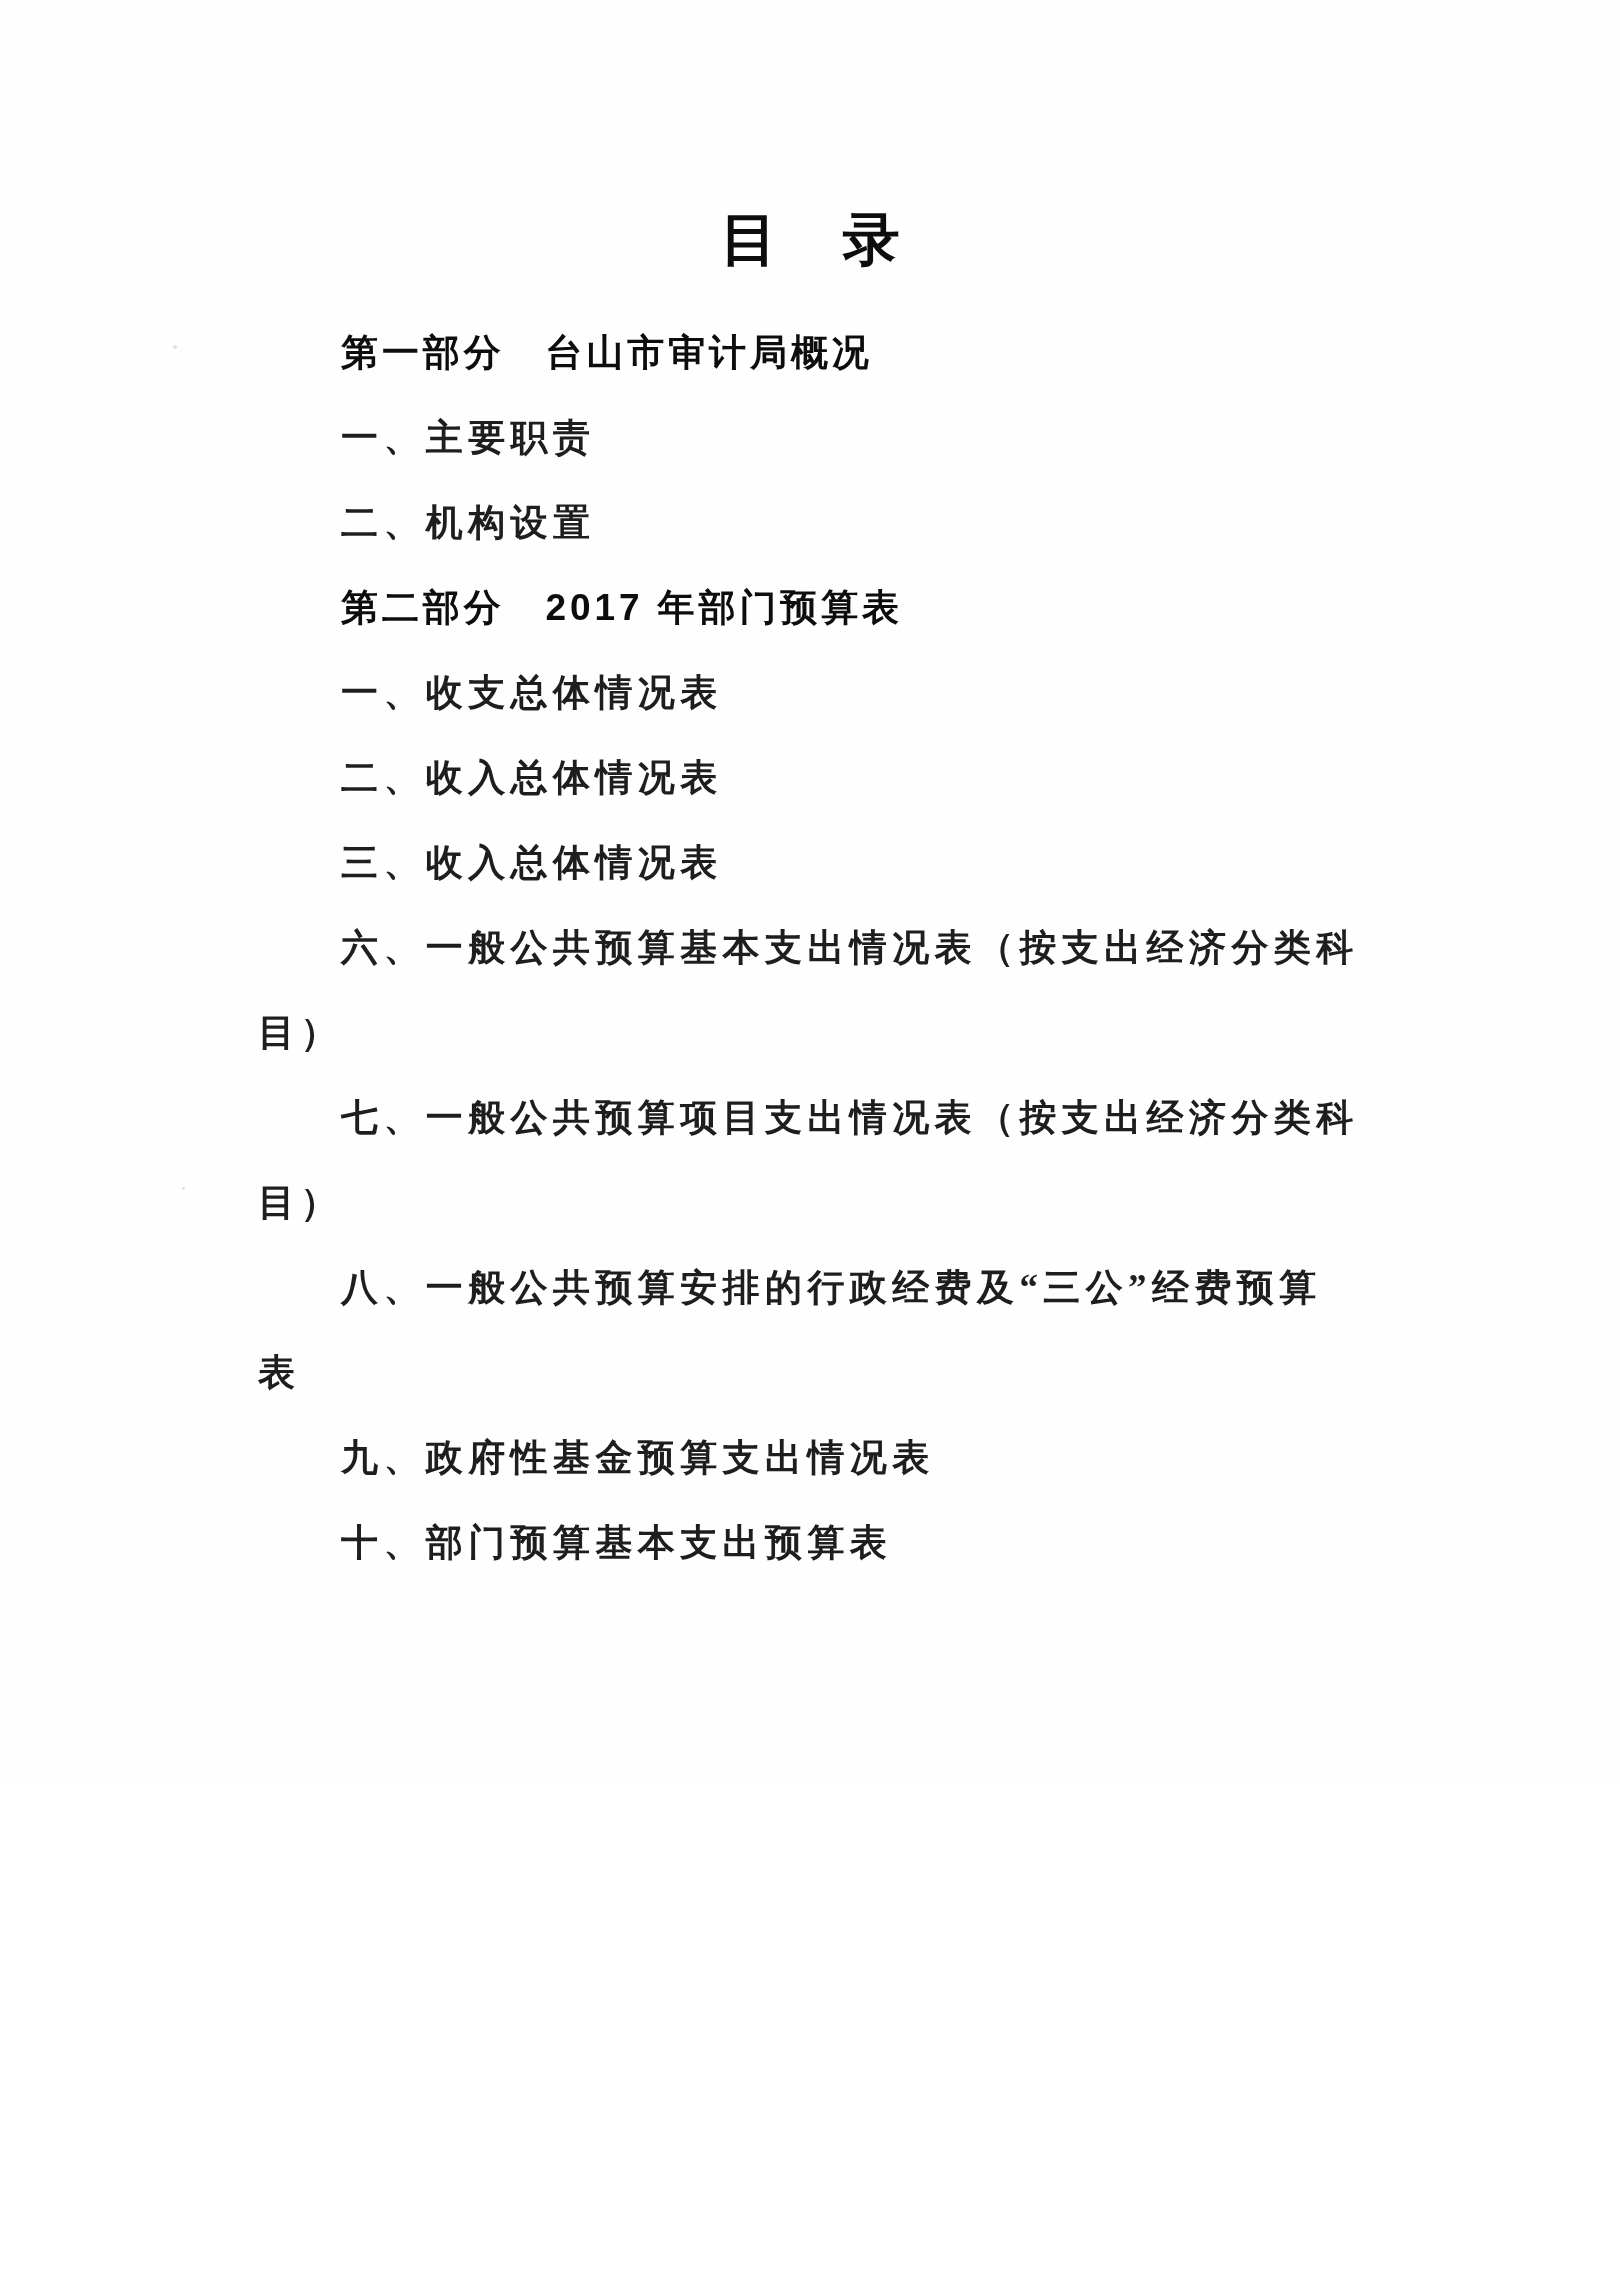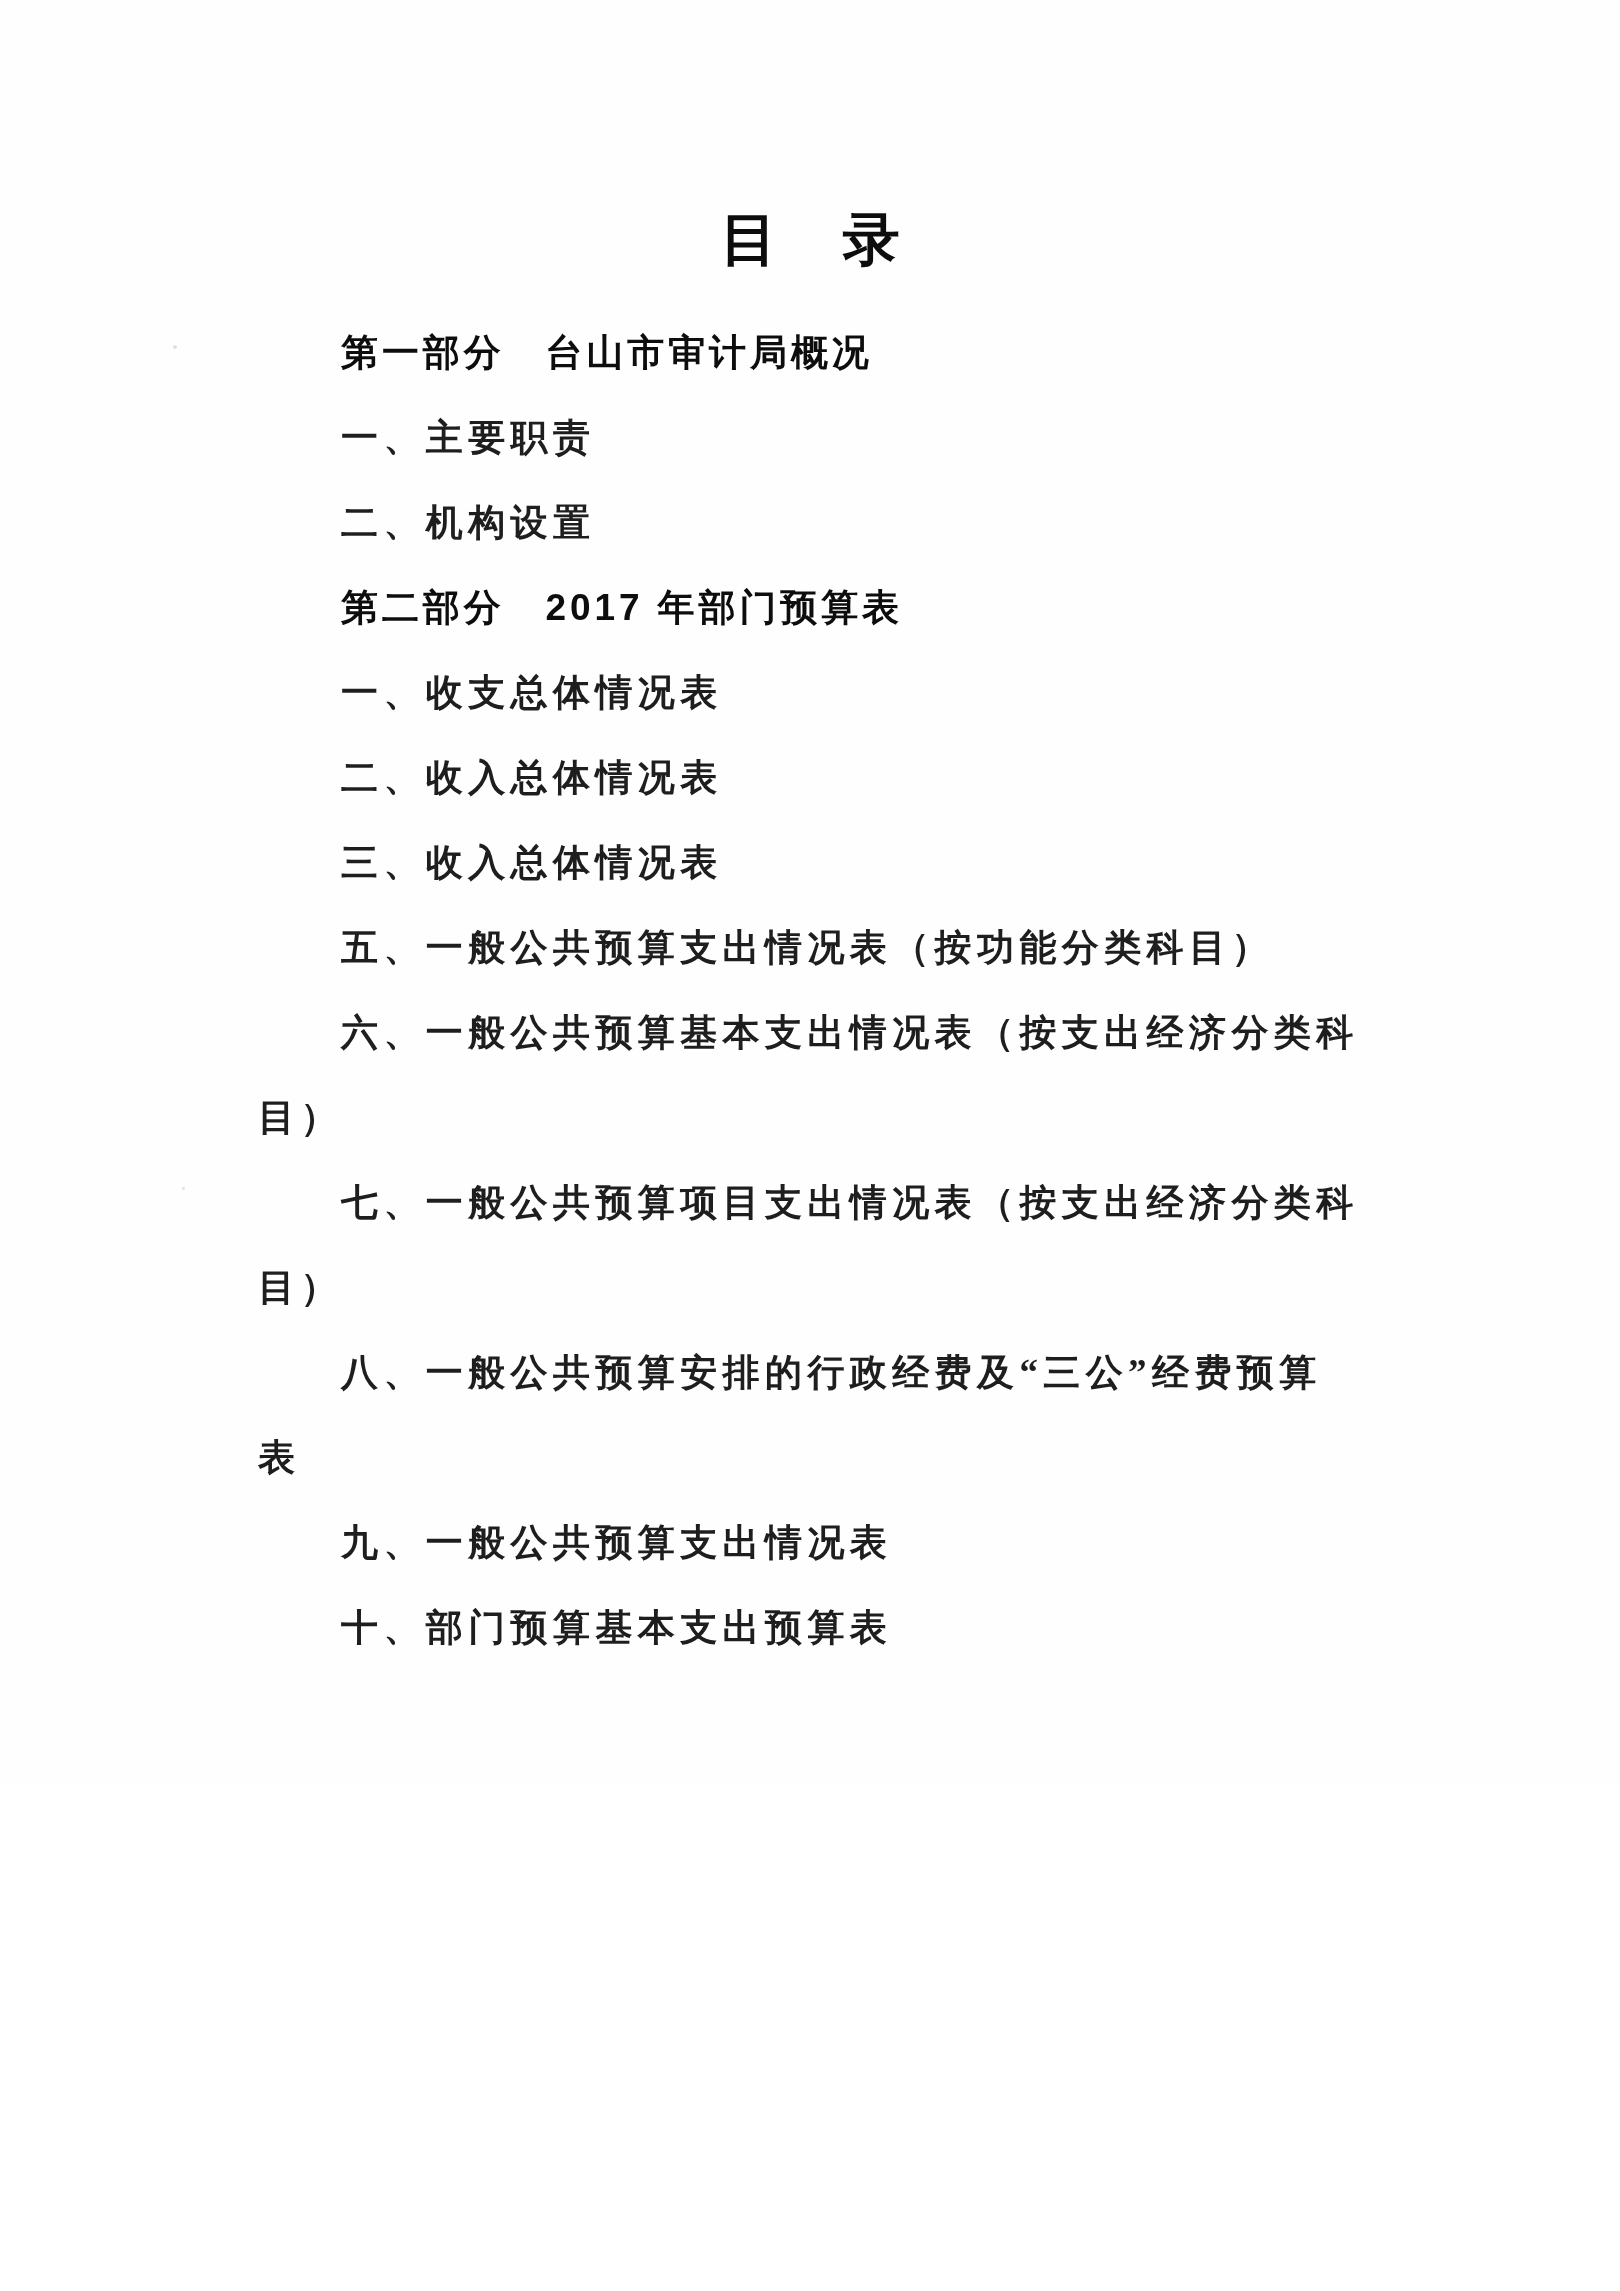--- a/index.html
+++ b/index.html
@@ -72,28 +72,27 @@
   <h1 class="toc-title">目 录</h1>
 
   <div class="toc-list">
     <div class="line bold indent">第一部分　台山市审计局概况</div>
     <div class="line indent">一、主要职责</div>
     <div class="line indent">二、机构设置</div>
     <div class="line bold indent">第二部分　2017 年部门预算表</div>
     <div class="line indent">一、收支总体情况表</div>
     <div class="line indent">二、收入总体情况表</div>
     <div class="line indent">三、收入总体情况表</div>
-    <div class="line indent">五、一般公共预算支出情况表（按功能分类科目）</div>
     <div class="line indent">六、一般公共预算基本支出情况表（按支出经济分类科</div>
     <div class="line">目）</div>
     <div class="line indent">七、一般公共预算项目支出情况表（按支出经济分类科</div>
     <div class="line">目）</div>
     <div class="line indent">八、一般公共预算安排的行政经费及“三公”经费预算</div>
     <div class="line">表</div>
-    <div class="line indent">九、一般公共预算支出情况表</div>
+    <div class="line indent">九、政府性基金预算支出情况表</div>
     <div class="line indent">十、部门预算基本支出预算表</div>
   </div>
 
   <div class="speck" style="left:323px; top:2117px; width:2.9px; height:8.8px;"></div>
   <div class="speck" style="left:439px; top:2184px; width:3.9px; height:6.9px;"></div>
   <div class="speck" style="left:173px; top:345px;  width:3.9px; height:3.9px;"></div>
   <div class="speck" style="left:182px; top:1187px; width:2.9px; height:2.9px;"></div>
 
 </div>
 

